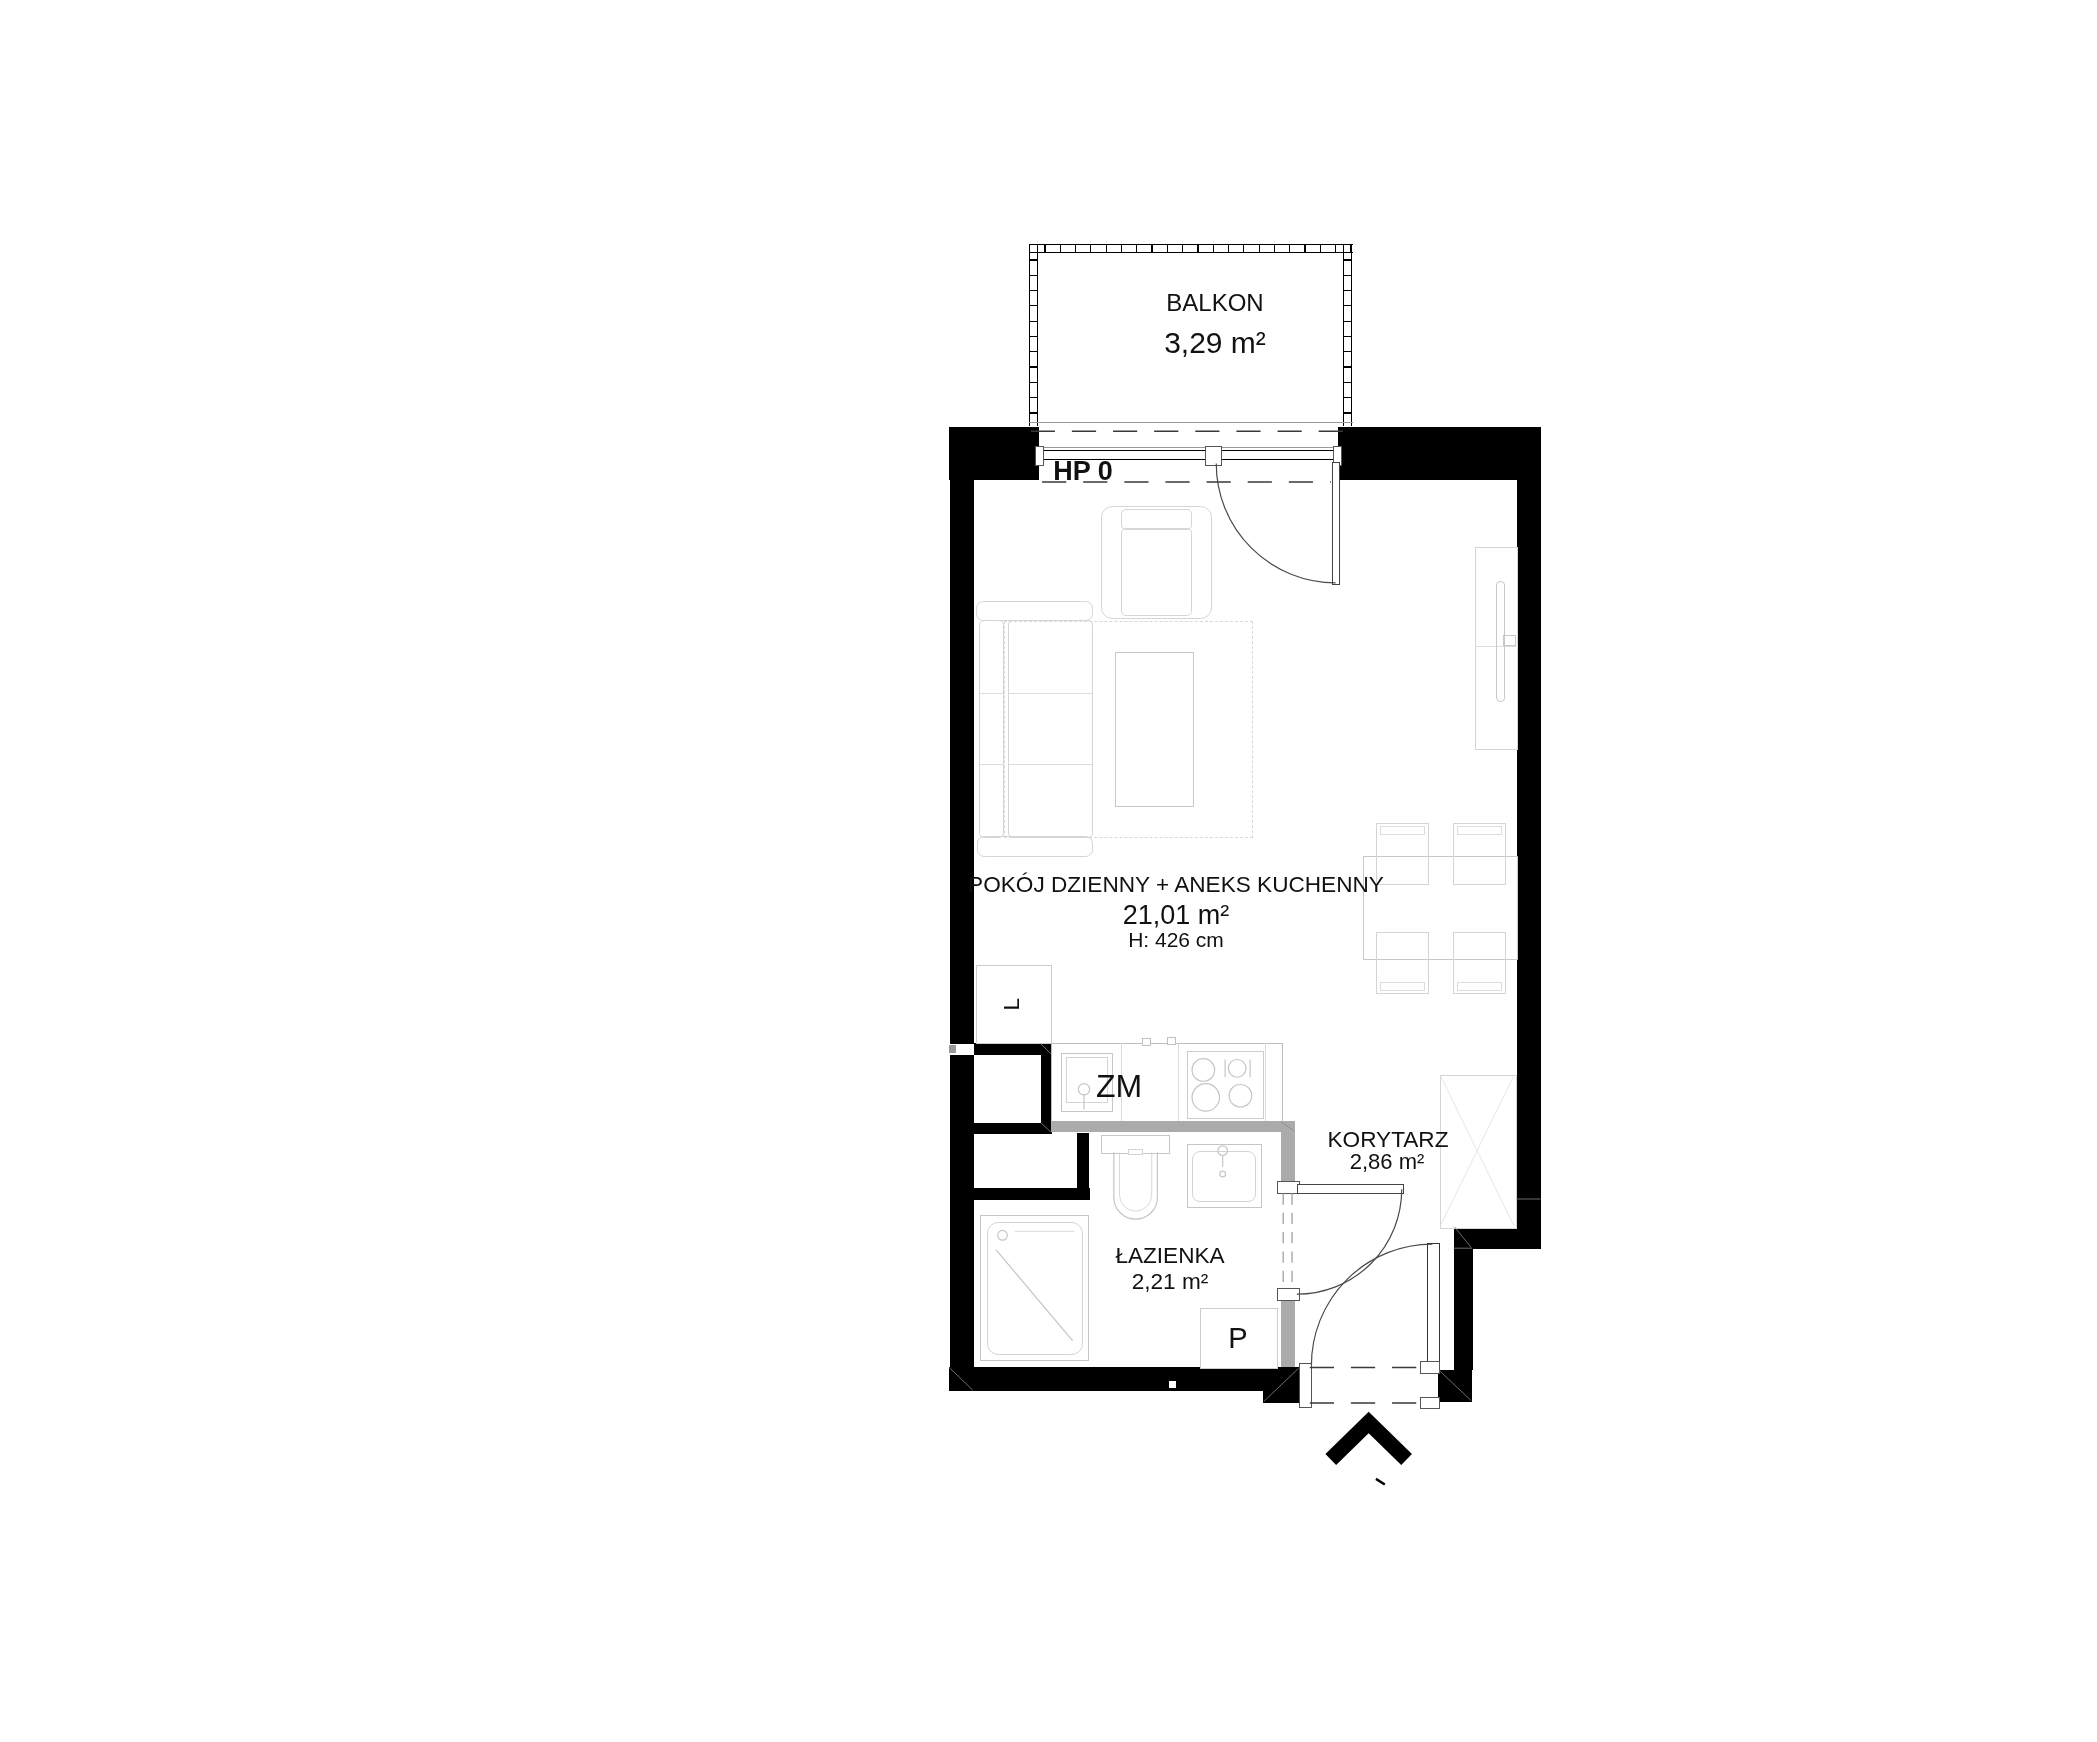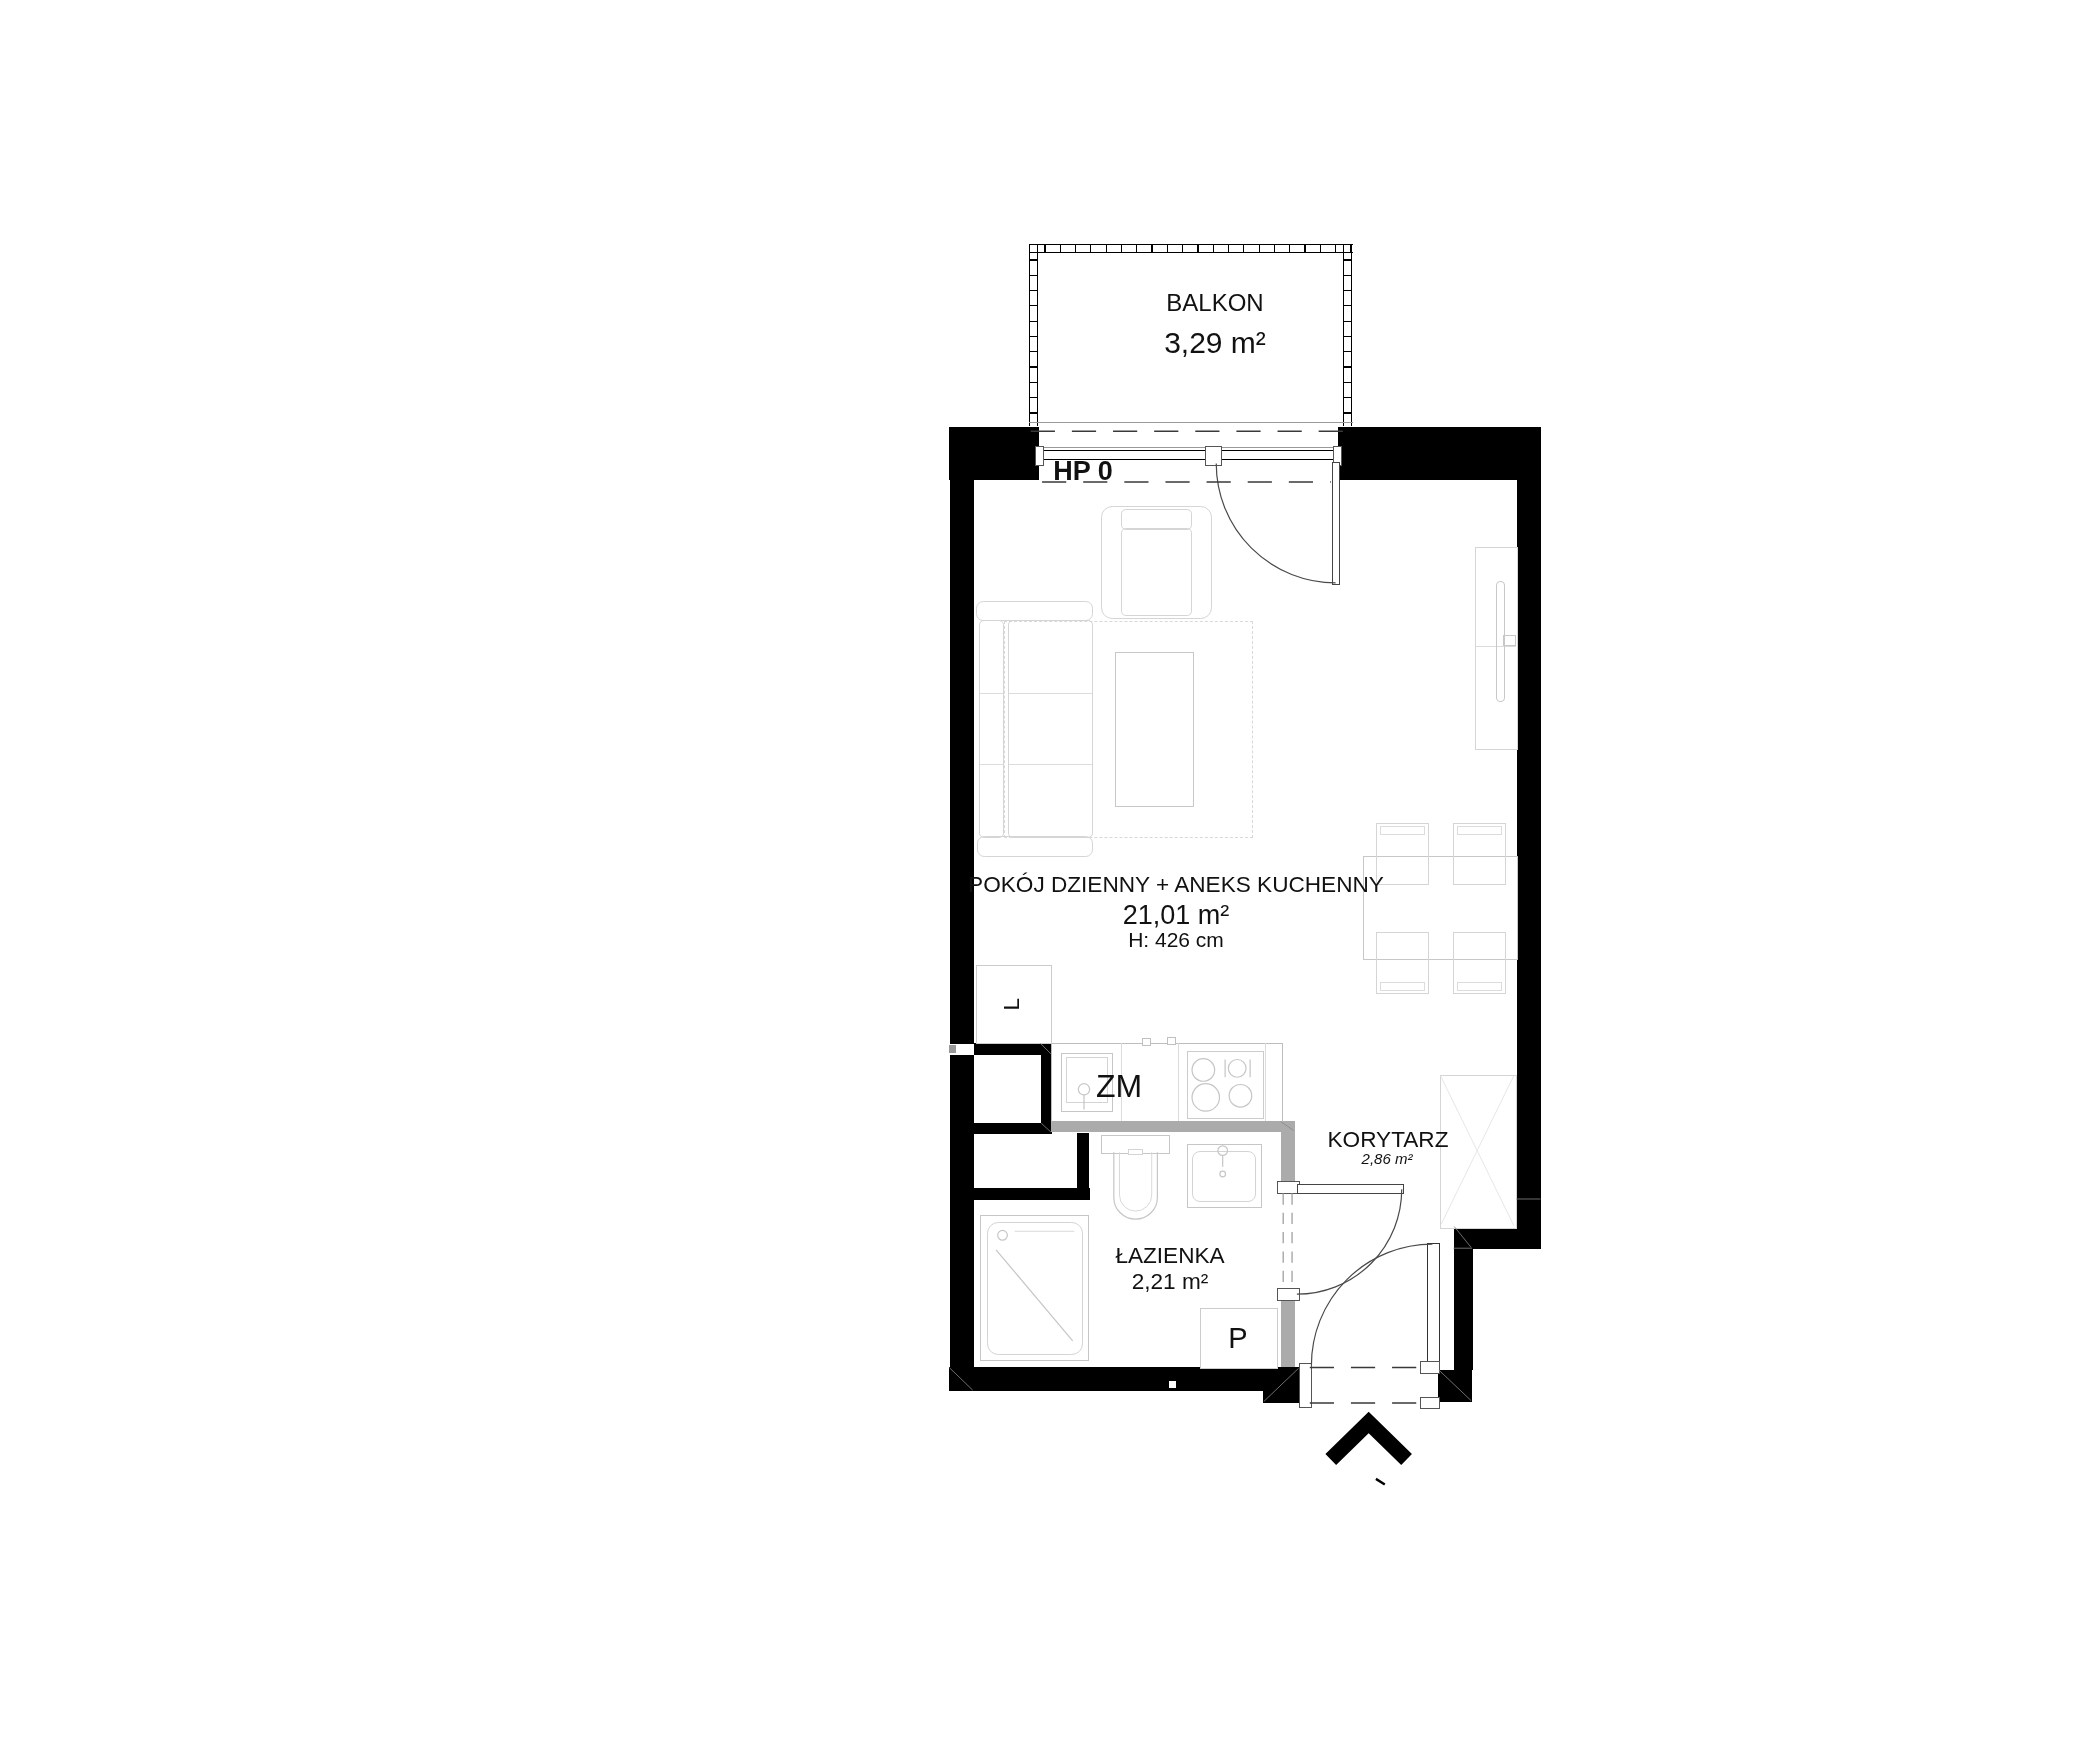--- a/index.html
+++ b/index.html
@@ -199,19 +199,19 @@
 
   <div class="lbl" style="left:1215px;top:263px;font-size:24px;">BALKON</div>
   <div class="lbl" style="left:1215px;top:300px;font-size:30px;">3,29 m²</div>
   <div class="lbl" style="left:1083px;top:430px;font-size:27px;font-weight:bold;">HP 0</div>
   <div class="lbl" style="left:1176px;top:846px;font-size:22.6px;">POKÓJ DZIENNY + ANEKS KUCHENNY</div>
   <div class="lbl" style="left:1176px;top:874px;font-size:27px;">21,01 m²</div>
   <div class="lbl" style="left:1176px;top:901px;font-size:21px;">H: 426 cm</div>
   <div class="lbl" style="left:1119px;top:1042px;font-size:32px;">ZM</div>
   <div class="lbl" style="left:1012px;top:965px;font-size:22.6px;transform:translate(-50%,0) rotate(-90deg);">L</div>
   <div class="lbl" style="left:1388px;top:1101px;font-size:22.6px;">KORYTARZ</div>
-  <div class="lbl" style="left:1387px;top:1123px;font-size:15px;font-style:italic;">2,86 m²</div>
+  <div class="lbl" style="left:1387px;top:1123px;font-size:22px;">2,86 m²</div>
   <div class="lbl" style="left:1170px;top:1217px;font-size:22.6px;">ŁAZIENKA</div>
   <div class="lbl" style="left:1170px;top:1243px;font-size:22.6px;">2,21 m²</div>
   <div class="lbl" style="left:1238px;top:1296px;font-size:29px;">P</div>
 
 </div>
 
 
 </body></html>

